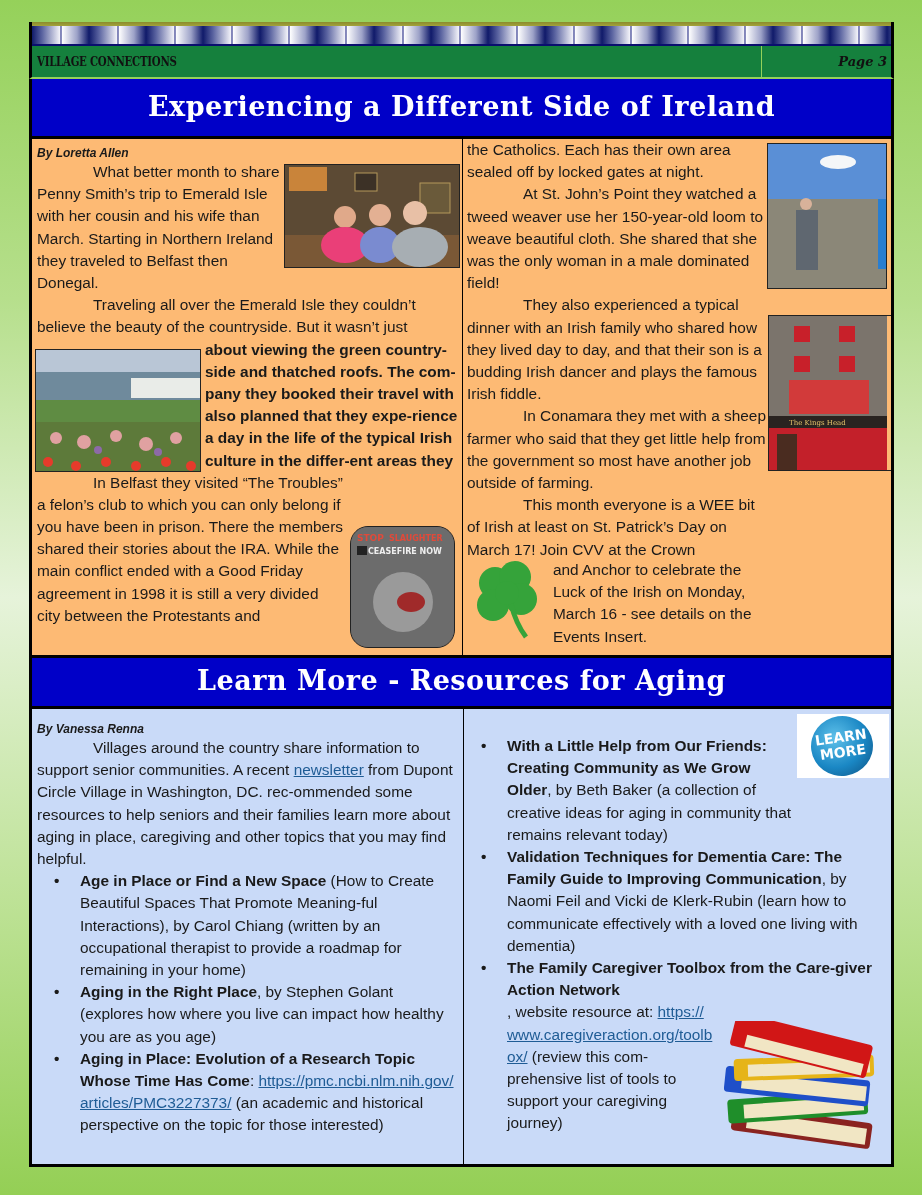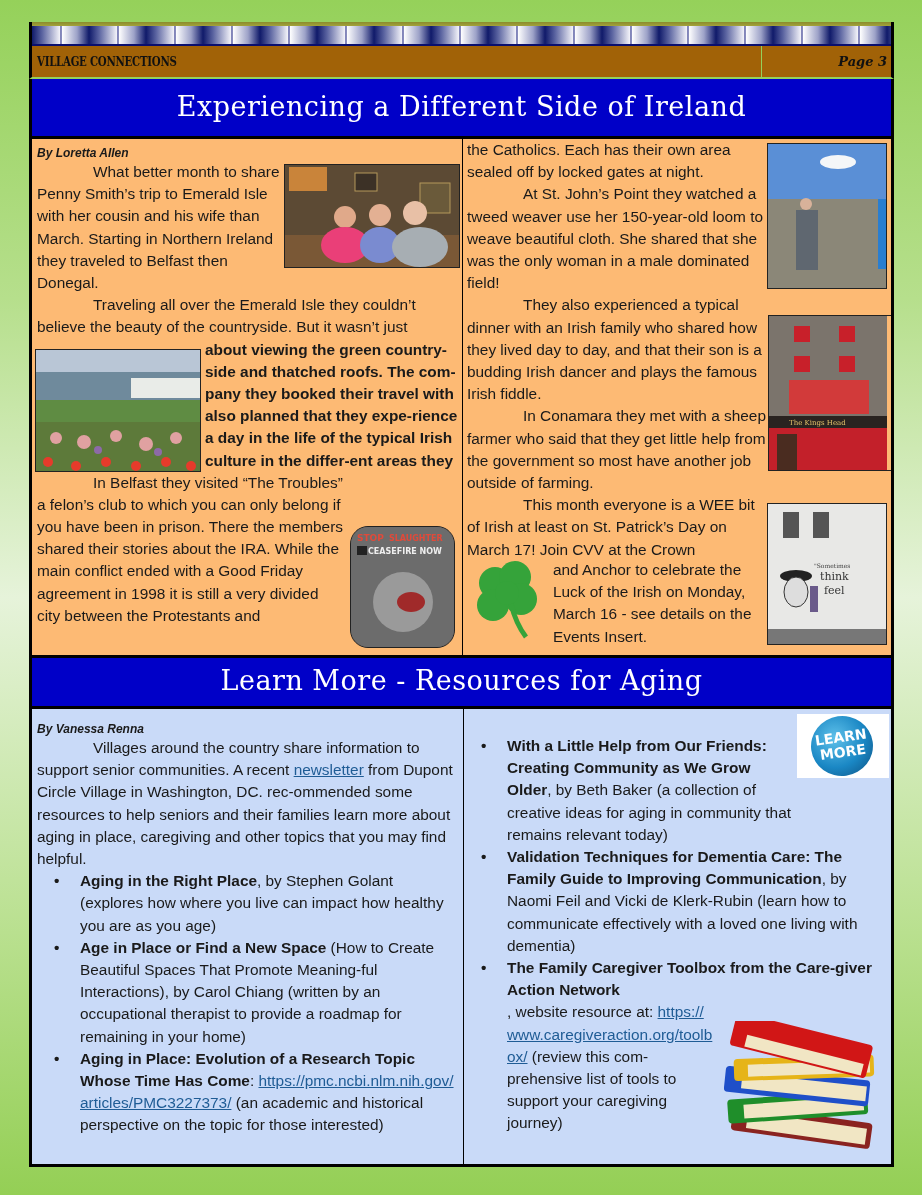--- a/index.html
+++ b/index.html
@@ -19,36 +19,36 @@
       linear-gradient(180deg, #8b8b2d 0, #a3a33a 4px, transparent 4px),
       repeating-linear-gradient(90deg, #101a6a 0, #5a63a0 10px, #f4f4fa 28px, #10177a 29px, #ffffff 30px, #9da2c8 45px, #101a6a 57px);
   }
   .banner::after {
     content: ""; position: absolute; left: 0; right: 0; bottom: 0; height: 5px;
     background: repeating-linear-gradient(90deg, #0a0f6e 0, #0a0f6e 57px);
     clip-path: polygon(0 100%, 100% 100%, 100% 60%, 0 60%);
   }
   .header {
     position: absolute; left: 0; top: 24px; width: 865px; height: 33px;
-    background: #a16207; border-left: 3px solid #000; border-right: 3px solid #000;
+    background: #15803d; border-left: 3px solid #000; border-right: 3px solid #000;
     border-bottom: 2px solid #95d15a;
   }
   .header .title {
     position: absolute; left: 5px; top: 9px; font-family: "DejaVu Serif", serif;
     font-weight: bold; font-size: 12px; letter-spacing: -0.3px; color: #111; transform: scaleX(0.85); transform-origin: left;
   }
   .header .divider { position: absolute; left: 729px; top: 0; width: 1px; height: 31px; background: #95d15a; }
   .header .pagenum {
     position: absolute; right: 4px; top: 8px; font-family: "DejaVu Serif", serif;
     font-style: italic; font-weight: bold; font-size: 13px; color: #111;
   }
   .section-title {
     position: absolute; left: 0; width: 865px; height: 58px; background: #0000c8;
     border-left: 3px solid #000; border-right: 3px solid #000;
-    color: #fff; text-align: center; font-family: "DejaVu Serif", serif; font-weight: normal;
+    color: #fff; text-align: center; font-family: "DejaVu Serif", serif; font-weight: bold;
     font-size: 27px; line-height: 56px; letter-spacing: 0.5px;
   }
   .box {
     position: absolute; border: 3px solid #000; overflow: hidden;
     font-family: "Liberation Sans", sans-serif; font-size: 15.4px; line-height: 22.2px; color: #1a1a1a;
   }
   .box.green { background: #fdba74; }
   .box.blue { background: #c9daf8; }
   .byline { font-style: italic; font-weight: bold; font-size: 12px; line-height: 16px; }
   .p { text-indent: 56px; }
@@ -172,34 +172,20 @@
           <rect x="70" y="10" width="16" height="16" fill="#c8202a"></rect>
           <rect x="25" y="40" width="16" height="16" fill="#c8202a"></rect>
           <rect x="70" y="40" width="16" height="16" fill="#c8202a"></rect>
           <rect x="20" y="64" width="80" height="34" fill="#d23a3a"></rect>
           <rect x="0" y="100" width="118" height="12" fill="#2a2320"></rect>
           <text x="20" y="109" font-family="DejaVu Serif" font-size="7" fill="#e6c46a">The Kings Head</text>
           <rect x="0" y="112" width="118" height="44" fill="#c3202a"></rect>
           <rect x="8" y="118" width="20" height="38" fill="#4a2c20"></rect>
         </svg>
       </div>
-      <div class="photo" style="left:304px; top:364px; width:120px; height:142px;">
-        <svg width="120" height="142" viewBox="0 0 120 142">
-          <rect width="120" height="142" fill="#e8e8e6"></rect>
-          <rect x="15" y="8" width="16" height="26" fill="#555"></rect>
-          <rect x="45" y="8" width="16" height="26" fill="#555"></rect>
-          <ellipse cx="28" cy="72" rx="16" ry="6" fill="#222"></ellipse>
-          <ellipse cx="28" cy="88" rx="12" ry="15" fill="#ddd" stroke="#333"></ellipse>
-          <text x="46" y="64" font-family="DejaVu Serif" font-size="6" fill="#444">"Sometimes</text>
-          <text x="52" y="76" font-family="DejaVu Serif" font-size="11" fill="#333">think</text>
-          <text x="56" y="90" font-family="DejaVu Serif" font-size="11" fill="#333">feel</text>
-          <rect x="42" y="82" width="8" height="26" fill="#6a5a8a"></rect>
-          <rect x="0" y="125" width="120" height="17" fill="#777"></rect>
-        </svg>
-      </div>
       <div style="position:absolute; left:8px; top:420px; width:75px; height:82px;">
         <svg width="75" height="82" viewBox="0 0 75 82">
           <g fill="#35a33a">
             <circle cx="24" cy="24" r="16"></circle>
             <circle cx="44" cy="18" r="16"></circle>
             <circle cx="22" cy="46" r="16"></circle>
             <circle cx="50" cy="40" r="16"></circle>
             <circle cx="36" cy="34" r="12"></circle>
           </g>
           <path d="M40 45 Q45 65 55 78" stroke="#35a33a" stroke-width="5" fill="none"></path>
@@ -213,22 +199,22 @@
 
   <div class="section-title" style="top:636px; height:48px; line-height:46px;text-align:center;">Learn More - Resources for Aging</div>
 
   <div class="box blue" style="left:0; top:684px; width:436px; height:461px; border-right-width:1.5px;">
     <div style="padding:12px 8px 0 5px;">
       <div class="byline">By Vanessa Renna</div>
       <p class="p">
         <span>Villages around the country share information to support senior communities.  A recent </span><a class="link" href="#">newsletter</a><span> from Dupont Circle Village in Washington, DC. rec-ommended some resources to help seniors and their families learn more about aging in place, caregiving and other topics that you may find helpful.</span>
       </p>
       <ul class="res">
+        <li><b>Age in Place or Find a New Space</b><span> (How to Create Beautiful Spaces That Promote Meaning-ful Interactions), by Carol Chiang (written by an occupational therapist to provide a roadmap for remaining in your home)</span></li>
         <li><b>Aging in the Right Place</b><span>, by Stephen Golant (explores how where you live can impact how healthy you are as you age)</span></li>
-        <li><b>Age in Place or Find a New Space</b><span> (How to Create Beautiful Spaces That Promote Meaning-ful Interactions), by Carol Chiang (written by an occupational therapist to provide a roadmap for remaining in your home)</span></li>
         <li><b>Aging in Place: Evolution of a Research Topic Whose Time Has Come</b><span>: </span><a class="link" href="#" style="word-break:break-all;">https://pmc.ncbi.nlm.nih.gov/articles/PMC3227373/</a><span> (an academic and historical perspective on the topic for those interested)</span></li>
       </ul>
     </div>
   </div>
 
   <div class="box blue" style="left:434px; top:684px; width:431px; height:461px; border-left-width:1.5px;">
     <div style="position:absolute; right:2px; top:5px; width:92px; height:64px; background:#fff;">
       <div style="position:absolute; left:14px; top:2px; width:62px; height:60px; border-radius:50%; background:radial-gradient(circle at 40% 35%, #5fc1ea 0%, #1a87c4 55%, #0d4f7f 100%); color:#fff; font-family:'DejaVu Sans', sans-serif; font-weight:bold; text-align:center; font-size:14px; line-height:15px; padding-top:14px; transform:rotate(-8deg);">
         <div>LEARN</div>
         <div>MORE</div>

